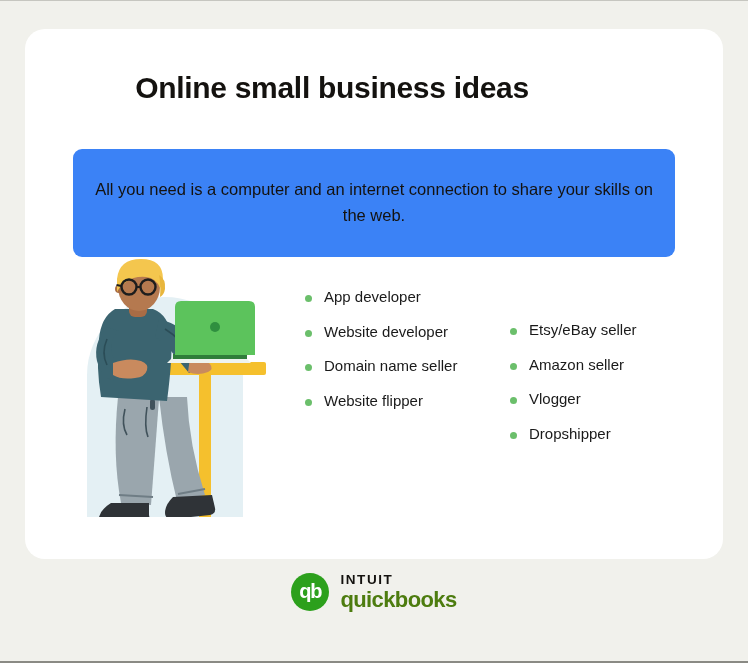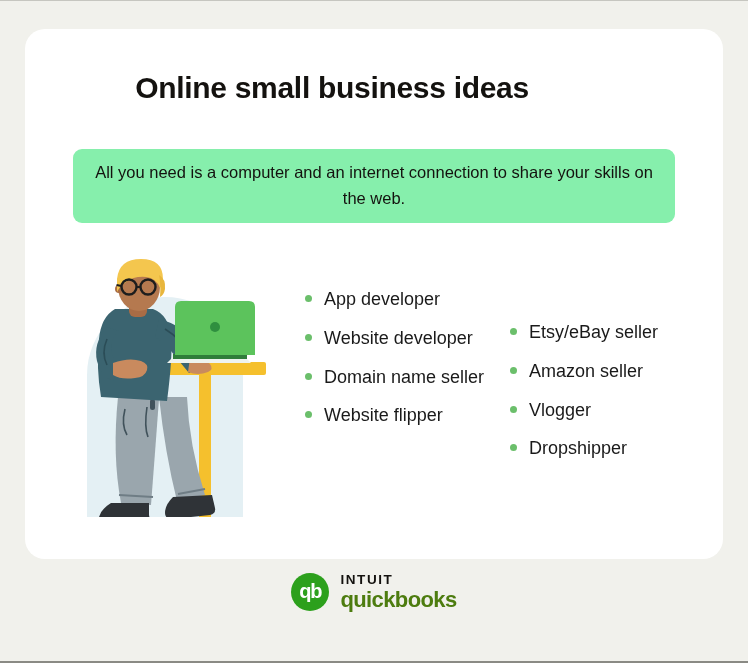--- a/index.html
+++ b/index.html
@@ -46,22 +46,22 @@
     color: #14120f;
     letter-spacing: -0.3px;
   }
 
   
   #subtitle-panel {
     position: absolute;
     left: 48px;
     top: 120px;
     width: 602px;
-    height: 74px;
-    background: #86efac;
+    height: 108px;
+    background: #3b82f6;
     border-radius: 9px;
     display: flex;
     align-items: center;
     justify-content: center;
   }
   #subtitle-text {
     font-size: 16.5px;
     color: #14120f;
     text-align: center;
     line-height: 1.55;
@@ -85,21 +85,21 @@
   .bullet {
     width: 7px;
     height: 7px;
     border-radius: 50%;
     background: #6bbf6b;
     margin-top: 8px;
     margin-right: 12px;
     flex: 0 0 auto;
   }
   .item-label {
-    font-size: 18px;
+    font-size: 15px;
     color: #1a1a1a;
     line-height: 1.38;
   }
 
   
   #illustration {
     position: absolute;
     left: 30px;
     top: 228px;
     width: 225px;

